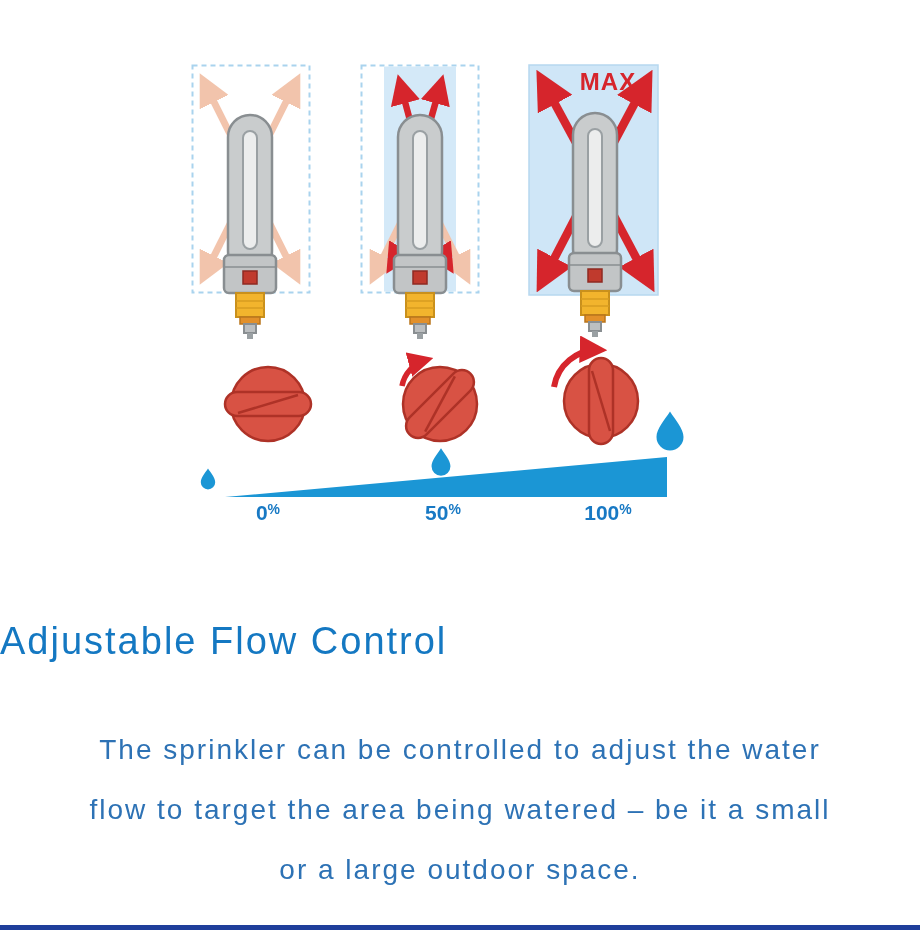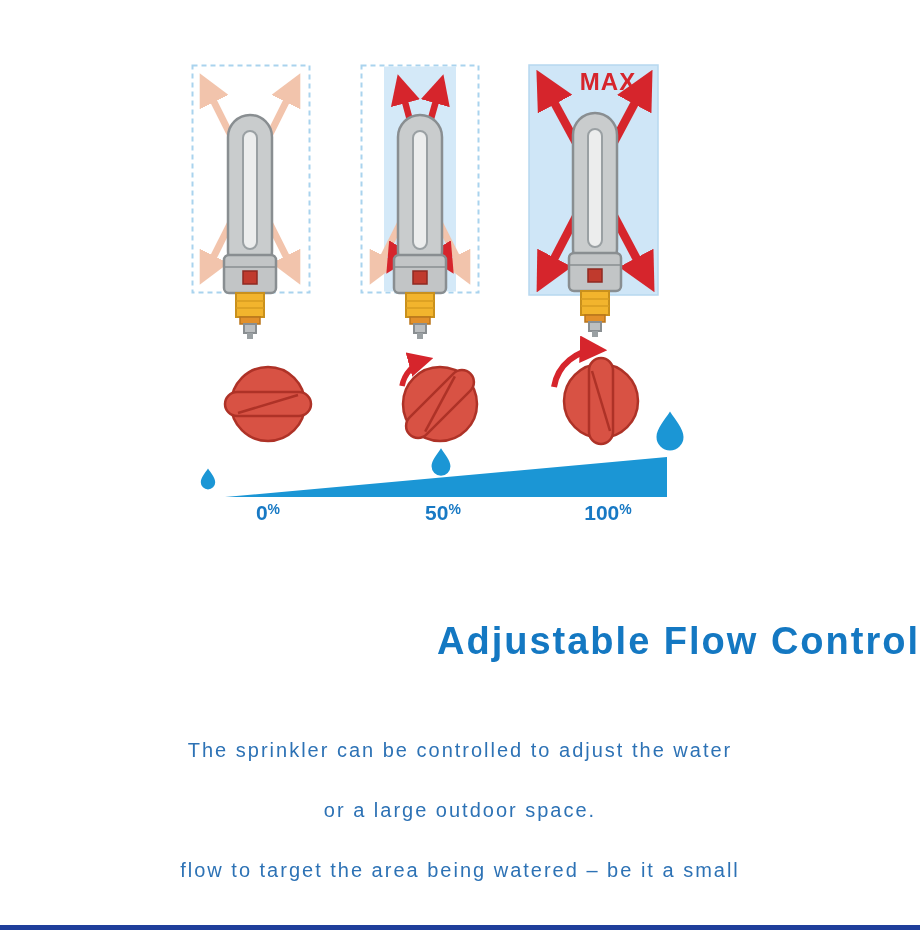--- a/index.html
+++ b/index.html
@@ -26,34 +26,34 @@
     font-weight: bold;
     fill: #d6252c;
     letter-spacing: 1px;
   }
   .title {
     position: absolute;
     top: 612px;
     left: 0;
     width: 100%;
     margin: 0;
-    text-align: right;
+    text-align: left;
     font-size: 38px;
-    font-weight: bold;
+    font-weight: normal;
     color: #1478c2;
     letter-spacing: 2px;
   }
   .body-text {
     position: absolute;
     top: 712px;
     left: 0;
     width: 100%;
     text-align: center;
     color: #2d72b5;
-    font-size: 20px;
+    font-size: 28px;
     letter-spacing: 2px;
   }
   .body-line { height: 60px; line-height: 60px; white-space: nowrap; }
   .footer-bar {
     position: absolute;
     left: 0;
     bottom: 0;
     width: 100%;
     height: 13px;
     background: #1f3e9b;
@@ -151,18 +151,18 @@
       <text class="pct" x="268" y="512" text-anchor="middle"><tspan>0</tspan><tspan class="pct-sup" dy="-6">%</tspan></text>
       <text class="pct" x="443" y="512" text-anchor="middle"><tspan>50</tspan><tspan class="pct-sup" dy="-6">%</tspan></text>
       <text class="pct" x="608" y="512" text-anchor="middle"><tspan>100</tspan><tspan class="pct-sup" dy="-6">%</tspan></text>
     </g>
   </svg>
 
   <h1 class="title">Adjustable Flow Control</h1>
 
   <div class="body-text">
     <div class="body-line">The sprinkler can be controlled to adjust the water</div>
+    <div class="body-line">flow to target the area being watered – be it a small</div>
     <div class="body-line">or a large outdoor space.</div>
-    <div class="body-line">flow to target the area being watered – be it a small</div>
   </div>
 
   <div class="footer-bar"></div>
 </div>
 
 </body></html>

